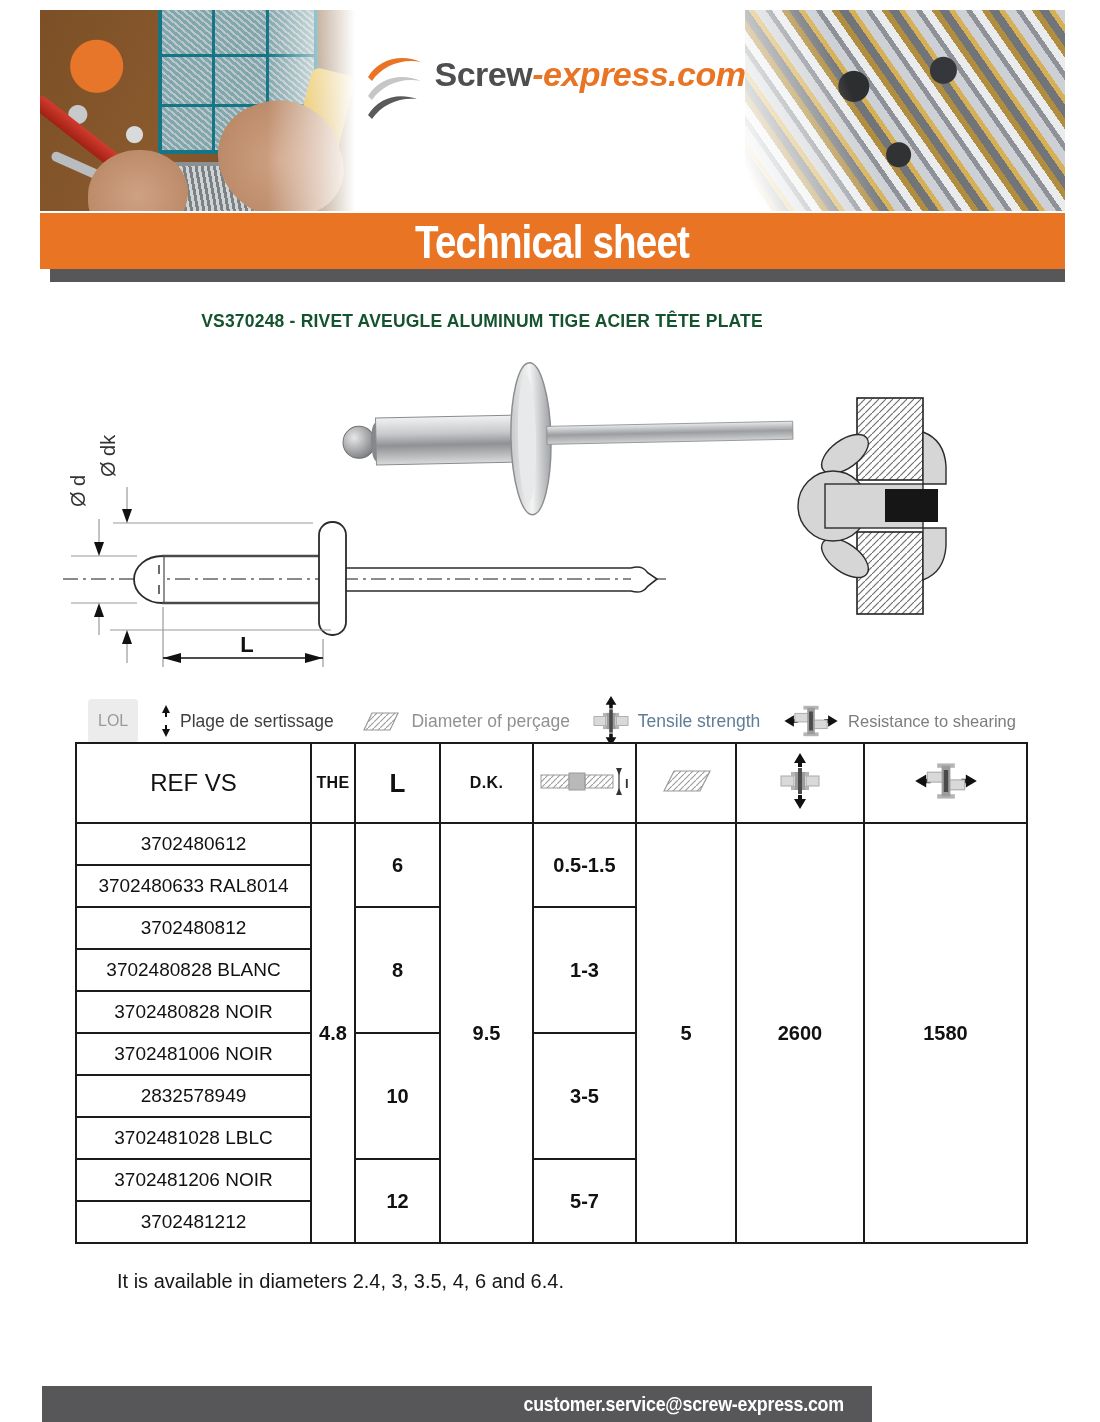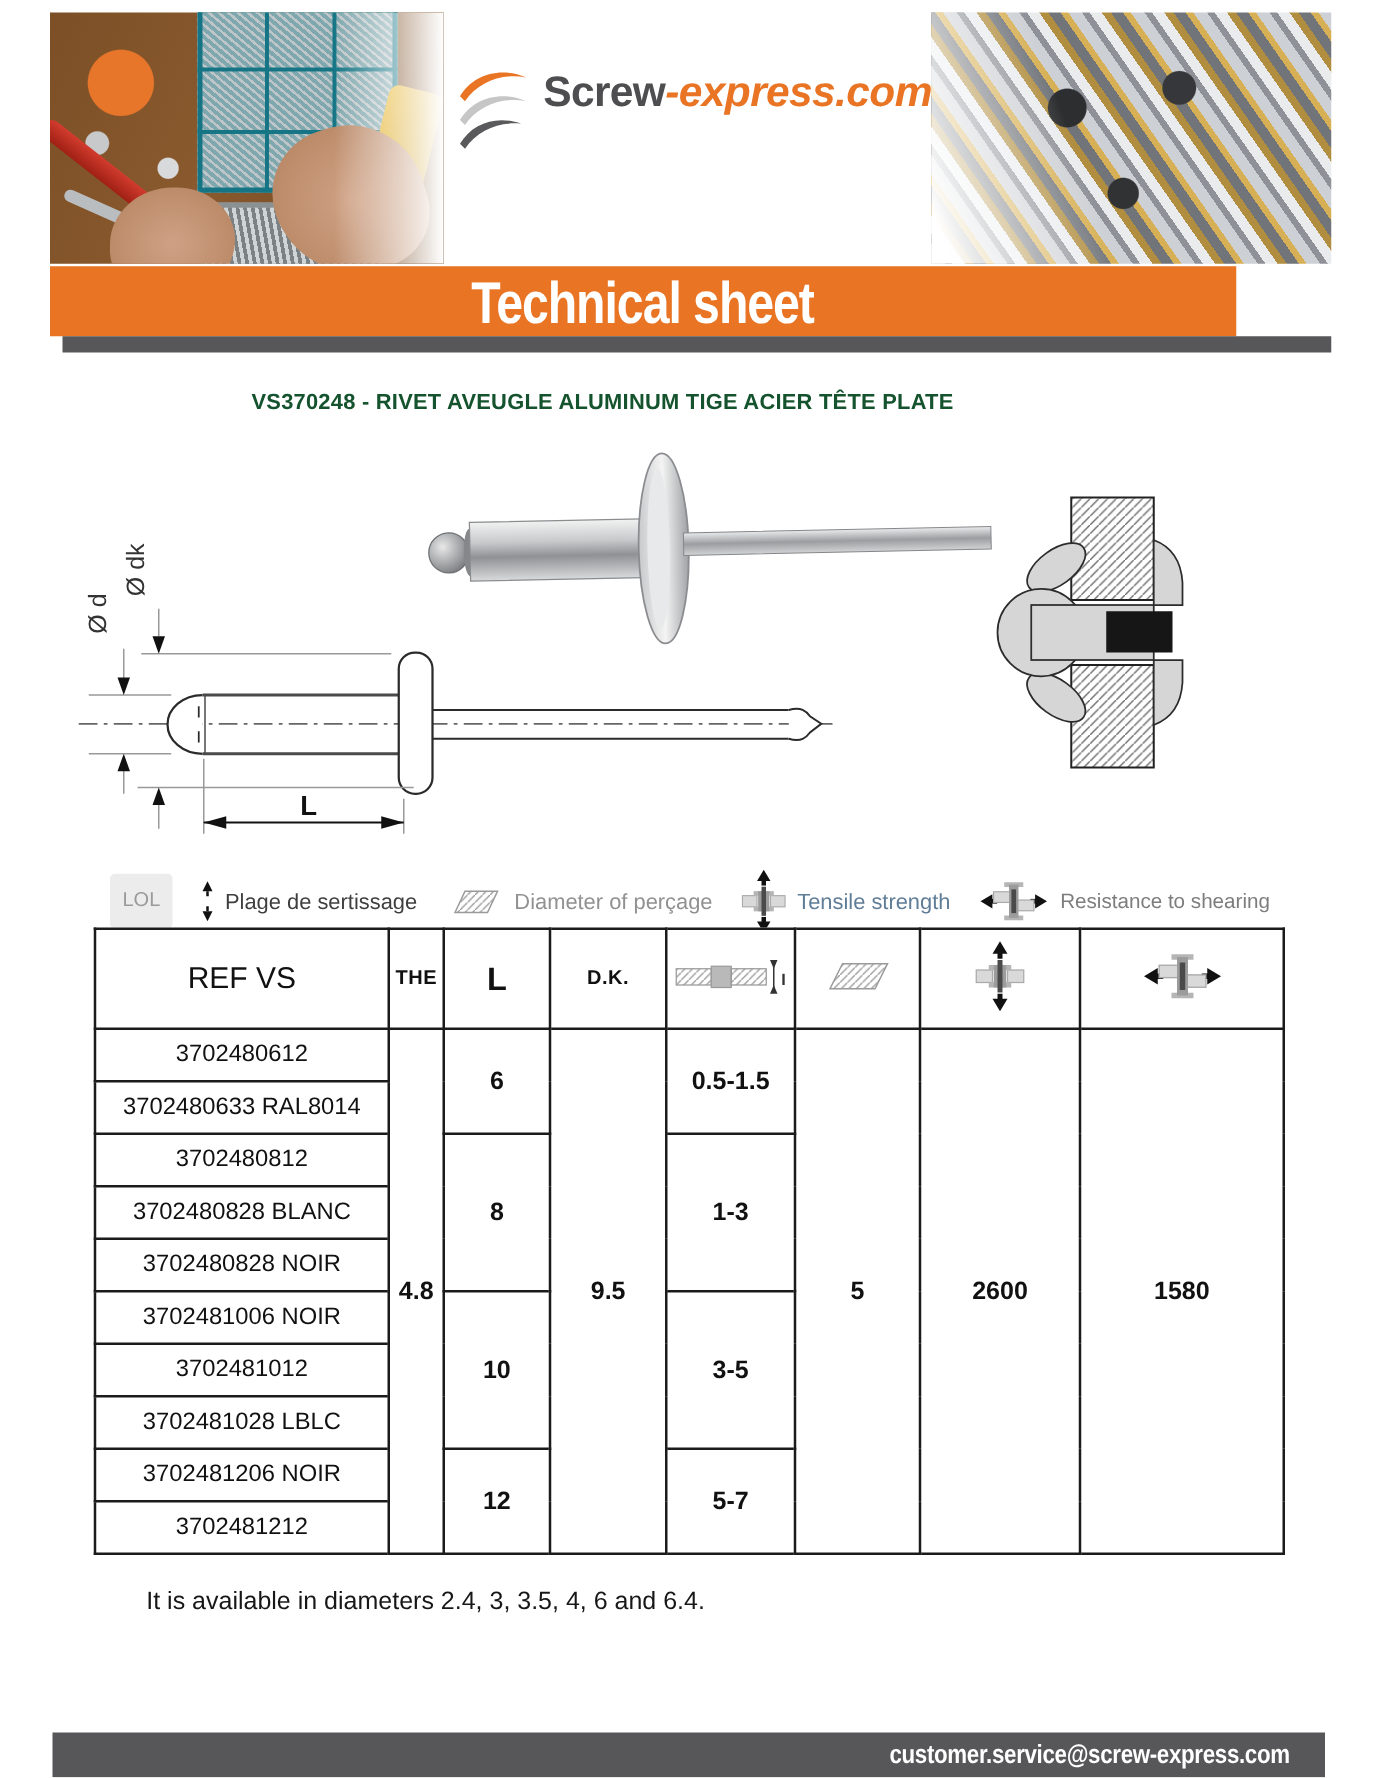--- a/index.html
+++ b/index.html
@@ -43,21 +43,21 @@
   .pr-fade { position:absolute; inset:0; background:linear-gradient(250deg, rgba(255,255,255,0) 62%, #ffffff 96%); }
 
   
   .brand { position:absolute; left:358px; top:55px; width:392px; height:110px; display:flex; justify-content:center; }
   .brand-text { font-size:34px; font-weight:bold; white-space:nowrap; letter-spacing:-0.5px; }
   .brand-primary { color:#4e4e50; }
   .brand-secondary { color:#e87424; font-style:italic; }
   .swoosh { margin-right:10px; }
 
   
-  .banner { position:absolute; left:40px; top:213px; width:949px; height:56px; background:#e87424; display:flex; align-items:center; justify-content:center; }
+  .banner { position:absolute; left:40px; top:213px; width:1025px; height:56px; background:#e87424; display:flex; align-items:center; justify-content:center; }
   .banner-title { color:#fff; font-size:47px; font-weight:bold; transform:scaleX(0.82); letter-spacing:-1px; }
   .banner-shadow { position:absolute; left:50px; top:269px; width:1015px; height:13px; background:#57575a; }
 
   
   .product-title { position:absolute; left:0; top:311px; width:964px; text-align:center; color:#14532d; font-size:17.5px; font-weight:600; letter-spacing:0.2px; }
 
   
   .rivet-photo { position:absolute; left:335px; top:350px; }
   .line-drawing { position:absolute; left:55px; top:415px; }
   .cross-section { position:absolute; left:795px; top:392px; }
@@ -77,21 +77,21 @@
   .spec-table thead tr { height:80px; }
   .spec-table tbody tr { height:42px; }
   .hdr-ref { font-size:24px; font-weight:normal; }
   .hdr-small { font-size:16px; font-weight:bold; letter-spacing:0.4px; }
   .hdr-l { font-size:26px; font-weight:bold; }
   .ref-cell { font-size:19px; font-weight:normal; }
   .val-cell { font-size:20px; font-weight:bold; }
 
   
   .note { position:absolute; left:117px; top:1270px; font-size:20px; color:#171717; }
-  .footer-bar { position:absolute; left:42px; top:1386px; width:1018px; height:36px; background:#57575a; display:flex; align-items:center; justify-content:flex-end; padding-right:28px; }
+  .footer-bar { position:absolute; left:42px; top:1386px; width:830px; height:36px; background:#57575a; display:flex; align-items:center; justify-content:flex-end; padding-right:28px; }
   .footer-email { color:#fff; font-size:21px; font-weight:bold; transform:scaleX(0.85); transform-origin:right center; letter-spacing:-0.3px; }
 
   svg text { font-family:"Liberation Sans", sans-serif; }
 </style>
 </head>
 <body>
 
 <div class="page">
 
   <div class="photo photo-left">
@@ -373,21 +373,21 @@
       </tr>
       <tr>
         <td class="ref-cell">3702480828 NOIR</td>
       </tr>
       <tr>
         <td class="ref-cell">3702481006 NOIR</td>
         <td class="val-cell" rowspan="3">10</td>
         <td class="val-cell" rowspan="3">3-5</td>
       </tr>
       <tr>
-        <td class="ref-cell">3702481012</td>
+        <td class="ref-cell">2832578949</td>
       </tr>
       <tr>
         <td class="ref-cell">3702481028 LBLC</td>
       </tr>
       <tr>
         <td class="ref-cell">3702481206 NOIR</td>
         <td class="val-cell" rowspan="2">12</td>
         <td class="val-cell" rowspan="2">5-7</td>
       </tr>
       <tr>

